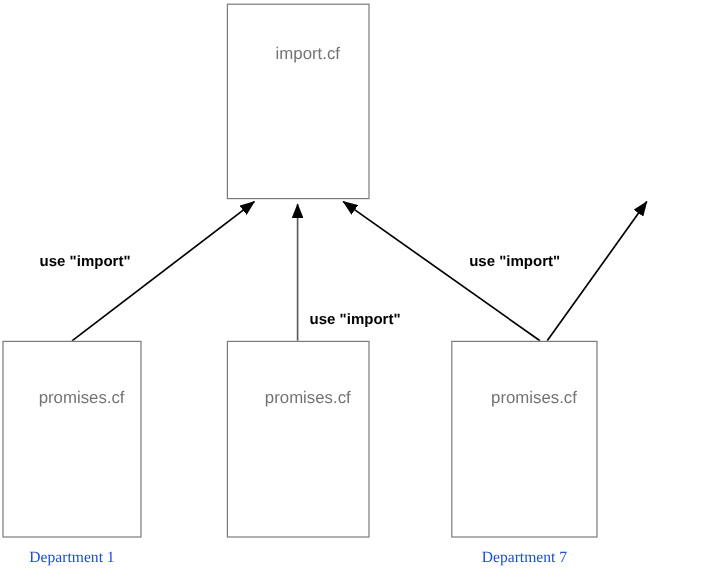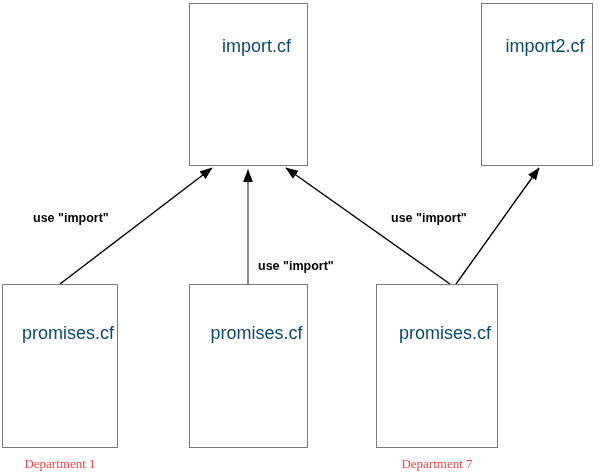--- a/index.html
+++ b/index.html
@@ -20,30 +20,30 @@
     box-sizing: border-box;
     border: 1px solid #7a7a7a;
     background: #ffffff;
   }
   .node-label {
     position: absolute;
     left: 16px;
     right: 0;
     text-align: center;
     font-family: "Liberation Sans", sans-serif;
-    font-size: 18px;
-    color: #0c4a6e;
+    font-size: 14px;
+    color: #737373;
     white-space: nowrap;
   }
   .group-caption {
     position: absolute;
     text-align: center;
     font-family: "Liberation Serif", serif;
     font-size: 13px;
-    color: #ef4444;
+    color: #1d4ed8;
     white-space: nowrap;
   }
   .edge-label {
     position: absolute;
     font-family: "Liberation Sans", sans-serif;
     font-size: 12.5px;
     font-weight: bold;
     color: #000000;
     white-space: nowrap;
   }
@@ -74,23 +74,20 @@
 
     <line x1="450" y1="284" x2="286" y2="168" stroke="#000000" stroke-width="1.4" marker-end="url(#arrowhead)"></line>
 
     <line x1="456" y1="284" x2="539" y2="168" stroke="#000000" stroke-width="1.4" marker-end="url(#arrowhead)"></line>
   </svg>
 
   <div class="node-box" style="left:189px; top:3px; width:119px; height:163px;">
     <div class="node-label" style="top:32px;">import.cf</div>
   </div>
 
-  <div class="node-box" style="left:481px; top:3px; width:112px; height:163px;">
-    <div class="node-label" style="top:32px;">import2.cf</div>
-  </div>
 
   <div class="node-box" style="left:2px; top:284px; width:116px; height:164px;">
     <div class="node-label" style="top:38px;">promises.cf</div>
   </div>
 
   <div class="node-box" style="left:189px; top:284px; width:119px; height:164px;">
     <div class="node-label" style="top:38px;">promises.cf</div>
   </div>
 
   <div class="node-box" style="left:376px; top:284px; width:122px; height:164px;">

